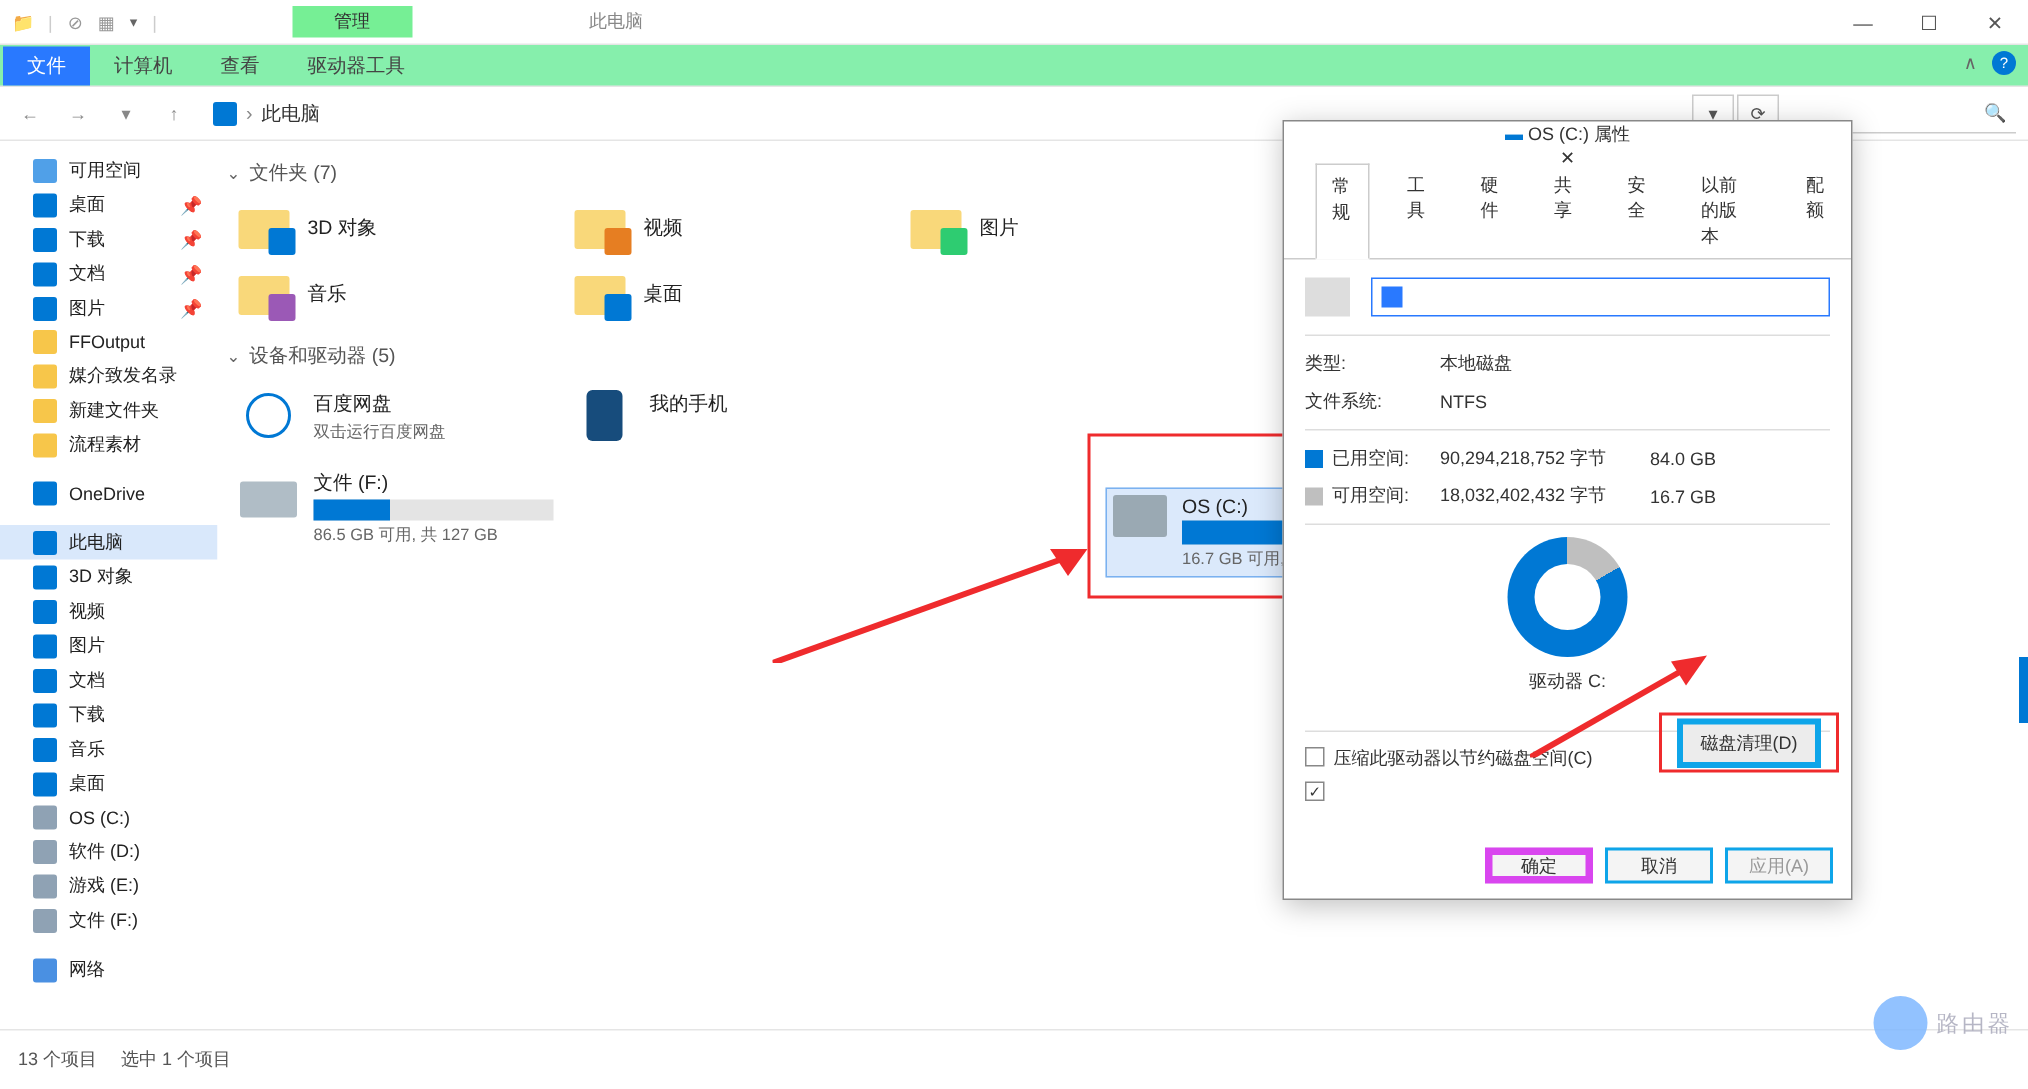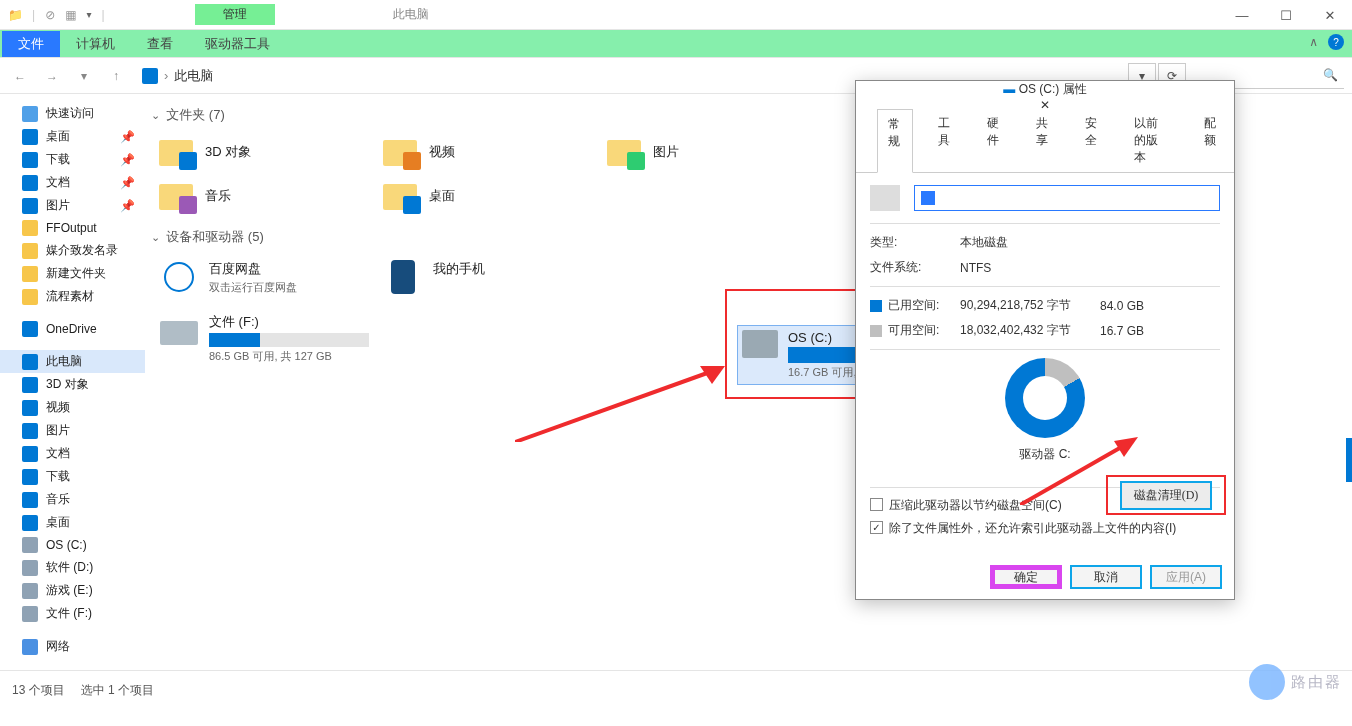--- a/index.html
+++ b/index.html
@@ -98,30 +98,30 @@
   .dlg-input .sel { width:14px; height:14px; background:#2979ff; }
   .info-row { display:grid; grid-template-columns: 90px 140px 60px; padding: 4px 0; font-size:12px; color:#333; align-items:center; }
   .hr { border-top:1px solid #ddd; margin: 6px 0; }
   .sq { width:12px; height:12px; display:inline-block; margin-right:6px; vertical-align:middle; }
   .sq.used { background:#0078d4; }
   .sq.free { background:#bfbfbf; }
   .donut { width:80px; height:80px; border-radius:50%; background: conic-gradient(#bfbfbf 0 60deg, #0078d4 60deg 360deg); margin: 8px auto; position:relative; }
   .donut::after { content:""; position:absolute; width:44px; height:44px; background:#fff; border-radius:50%; top:18px; left:18px; }
   .drv-label { text-align:center; font-size:12px; color:#333; }
   .cleanup-wrap { position:absolute; right:8px; top:394px; width:120px; height:40px; border:2px solid #ef2b2d; display:flex; align-items:center; justify-content:center; }
-  .cleanup-btn { padding:4px 12px; background:#ececec; border:2px solid #0ea5e9; font-size:12px;font-family:Liberation Serif, serif; }
+  .cleanup-btn { padding:4px 12px; background:#ececec; border:4px solid #0ea5e9; font-size:12px; }
   .chk-row { display:flex; align-items:flex-start; gap:6px; padding: 3px 0; font-size:12px; }
   .chk { width:13px; height:13px; border:1px solid #888; display:inline-flex; align-items:center; justify-content:center; font-size:10px; flex-shrink:0; margin-top:1px; }
   .dlg-btns { position:absolute; bottom:10px; right:12px; display:flex; gap:8px; }
   .dlg-btn { width:72px; height:24px; border:2px solid #0ea5e9; background:#f4f4f4; display:flex; align-items:center; justify-content:center; font-size:12px; }
   .dlg-btn.disabled { color:#999; }
   .dlg-ok { border:5px solid #d946ef; }
 
   
-  .status { height: 40px; border-top:1px solid #e5e5e5; display:flex; align-items:center; padding: 0 12px; font-size:12px; color:#555; gap:16px; position:absolute; bottom:16px; width:100%; }
+  .status { height: 40px; border-top:1px solid #e5e5e5; display:flex; align-items:center; padding: 0 12px; font-size:12px; color:#555; gap:16px; position:absolute; bottom:0; width:100%; }
 
   
   .wm { position:absolute; right:10px; bottom:26px; display:flex; align-items:center; gap:6px; opacity:.85; }
   .wm-ico { width:36px; height:36px; border-radius:50%; background:#7fb8ff; }
   .wm-txt { font-size:15px; color:#aab; letter-spacing:2px; }
 
   .rightbar { position:absolute; right:0; top:70px; width:8px; height:500px; }
   .rb-hi { position:absolute; top:368px; width:6px; height:44px; background:#0078d4; right:0; }
 </style>
 </head>
@@ -173,21 +173,21 @@
   <div class="searchbox">
     <span>🔍</span>
   </div>
 </div>
 
 <div class="main">
 
   <div class="sidebar">
     <div class="side-item">
         <span class="side-ico star"></span>
-        <span>快速访问</span>
+        <span>可用空间</span>
       </div>
     <div class="side-item">
         <span class="side-ico desk"></span>
         <span>桌面</span>
         <span class="pin">📌</span>
       </div>
     <div class="side-item">
         <span class="side-ico"></span>
         <span>下载</span>
         <span class="pin">📌</span>
@@ -410,21 +410,20 @@
     <div class="hr"></div>
     <div class="donut"></div>
     <div class="drv-label">驱动器 C:</div>
     <div class="hr" style="margin-top:24px"></div>
     <div class="chk-row">
         <span class="chk"></span>
         <span>压缩此驱动器以节约磁盘空间(C)</span>
       </div>
     <div class="chk-row">
         <span class="chk">✓</span>
-        <span>除了文件属性外，还允许索引此驱动器上文件的内容(I)</span>
       </div>
   </div>
   <div class="cleanup-wrap">
     <div class="cleanup-btn">磁盘清理(D)</div>
   </div>
   <div class="dlg-btns">
     <div class="dlg-btn dlg-ok">确定</div>
     <div class="dlg-btn">取消</div>
     <div class="dlg-btn disabled">应用(A)</div>
   </div>

